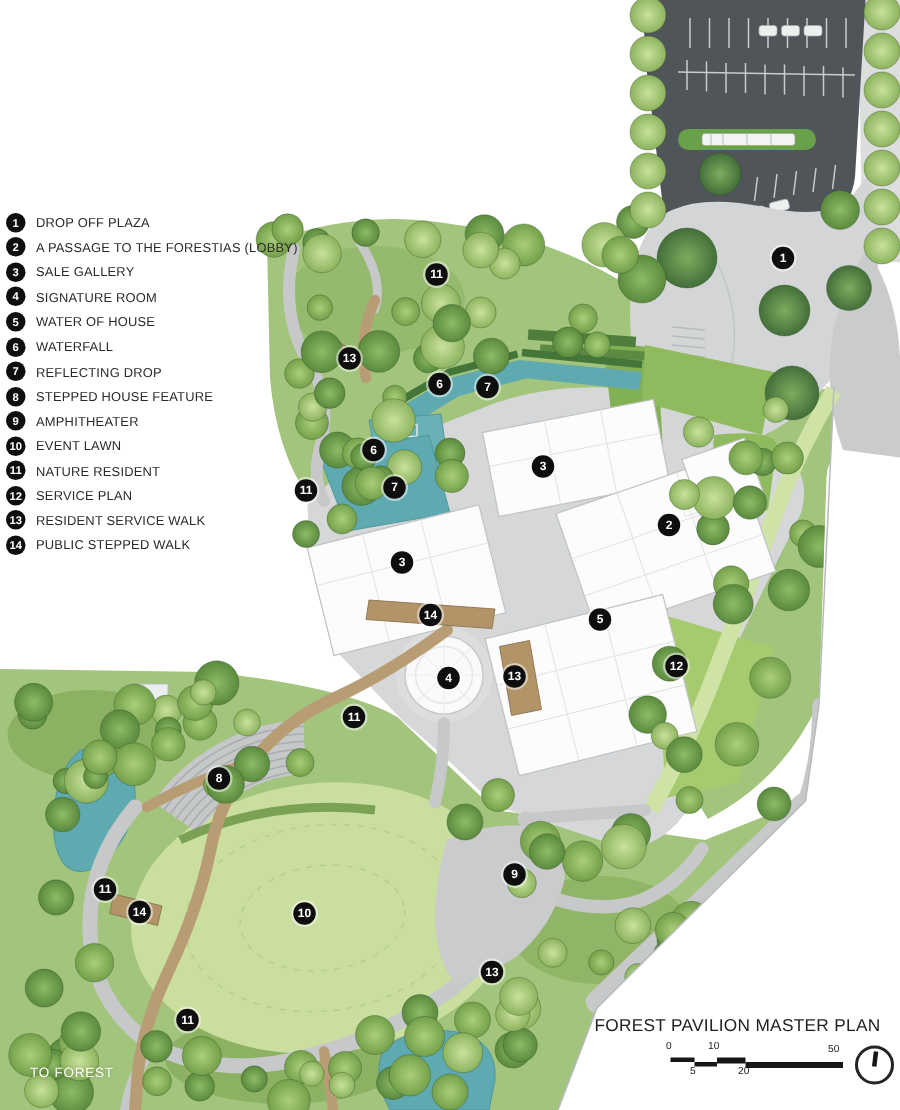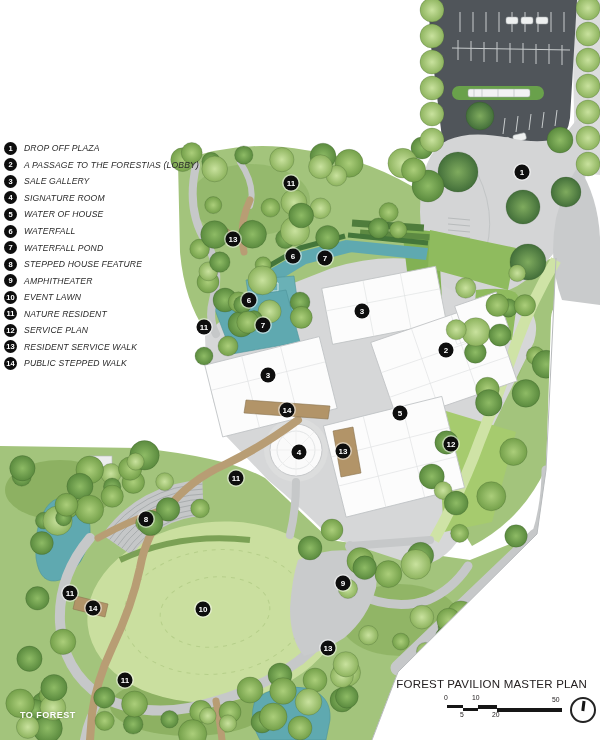--- a/index.html
+++ b/index.html
@@ -5,38 +5,38 @@
   html,body{margin:0;padding:0;background:#ffffff;}
   #stage{position:relative;width:600px;height:740px;background:#ffffff;overflow:hidden;
          font-family:"Liberation Sans",sans-serif;}
   #artwork{position:absolute;left:0;top:0;}
 
   
   .legend{position:absolute;left:4px;top:140px;z-index:30;}
   .lrow{display:flex;align-items:center;height:16.55px;}
   .lnum{width:13px;height:13px;border-radius:50%;background:#0e0e0e;color:#fff;
         font-size:7.5px;font-weight:bold;display:flex;align-items:center;justify-content:center;flex:0 0 13px;}
-  .llabel{margin-left:7px;font-size:8.6px;color:#2a2a2a;letter-spacing:.15px;white-space:nowrap;font-style:italic;}
+  .llabel{margin-left:7px;font-size:8.6px;color:#2a2a2a;letter-spacing:.15px;white-space:nowrap;}
 
   
   .marker{position:absolute;width:15px;height:15px;border-radius:50%;background:#0e0e0e;color:#fff;
           font-size:8px;font-weight:bold;display:flex;align-items:center;justify-content:center;
           transform:translate(-50%,-50%);box-shadow:0 0 0 1.5px rgba(255,255,255,.5);z-index:20;}
 
   
   .tb-title{position:absolute;right:13px;top:678px;font-size:11.5px;color:#242021;letter-spacing:.2px;z-index:30;text-align:right;}
   .scalebar{position:absolute;left:440px;top:694px;width:130px;height:26px;z-index:30;}
   .sb-seg{position:absolute;background:#161616;}
   .sb-lab{position:absolute;font-size:6.8px;color:#242021;}
   .north{position:absolute;left:570px;top:697px;width:26px;height:26px;border:2px solid #232323;
          border-radius:50%;box-sizing:border-box;z-index:30;}
   .north .needle{position:absolute;left:50%;top:2px;width:3.4px;height:10px;background:#161616;
          transform:translateX(-50%) rotate(7deg);transform-origin:50% 100%;}
 
-  .to-forest{position:absolute;left:20px;top:710px;font-size:9px;font-weight:bold;color:#ffffff;
+  .to-forest{position:absolute;left:20px;top:710px;font-size:9px;font-weight:normal;color:#ffffff;
              letter-spacing:.5px;z-index:25;text-shadow:0 0 2px rgba(60,80,40,.4);}
 </style>
 </head>
 <body>
 
 <div id="stage">
 
   <svg id="artwork" width="600" height="740" viewBox="0 0 600 740">
     <defs>
       <radialGradient id="tg0">
@@ -404,21 +404,21 @@
     <div class="lrow">
         <span class="lnum">5</span>
         <span class="llabel">WATER OF HOUSE</span>
       </div>
     <div class="lrow">
         <span class="lnum">6</span>
         <span class="llabel">WATERFALL</span>
       </div>
     <div class="lrow">
         <span class="lnum">7</span>
-        <span class="llabel">WATERFALL POND</span>
+        <span class="llabel">REFLECTING DROP</span>
       </div>
     <div class="lrow">
         <span class="lnum">8</span>
         <span class="llabel">STEPPED HOUSE FEATURE</span>
       </div>
     <div class="lrow">
         <span class="lnum">9</span>
         <span class="llabel">AMPHITHEATER</span>
       </div>
     <div class="lrow">

